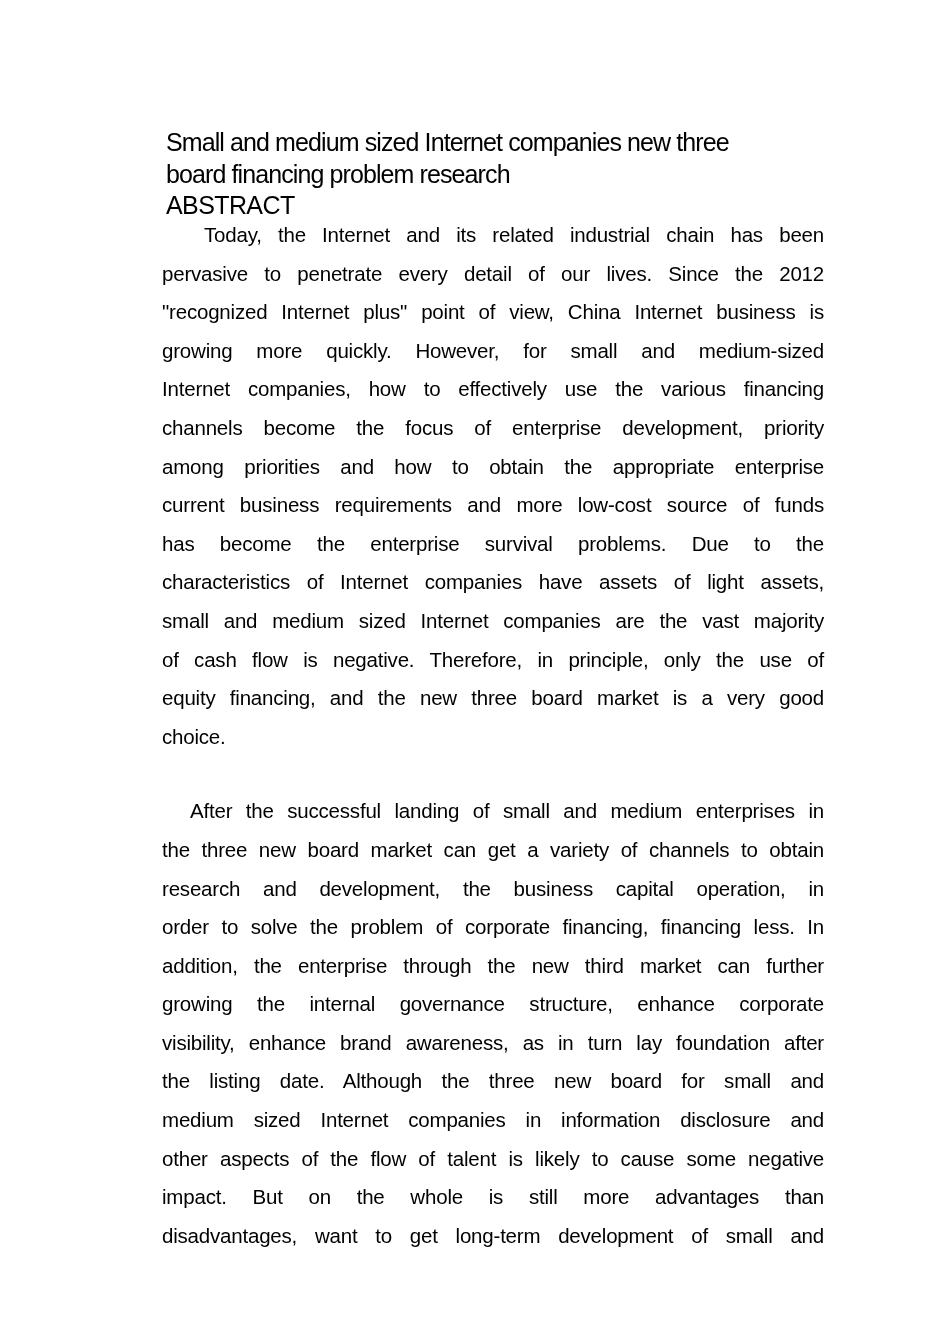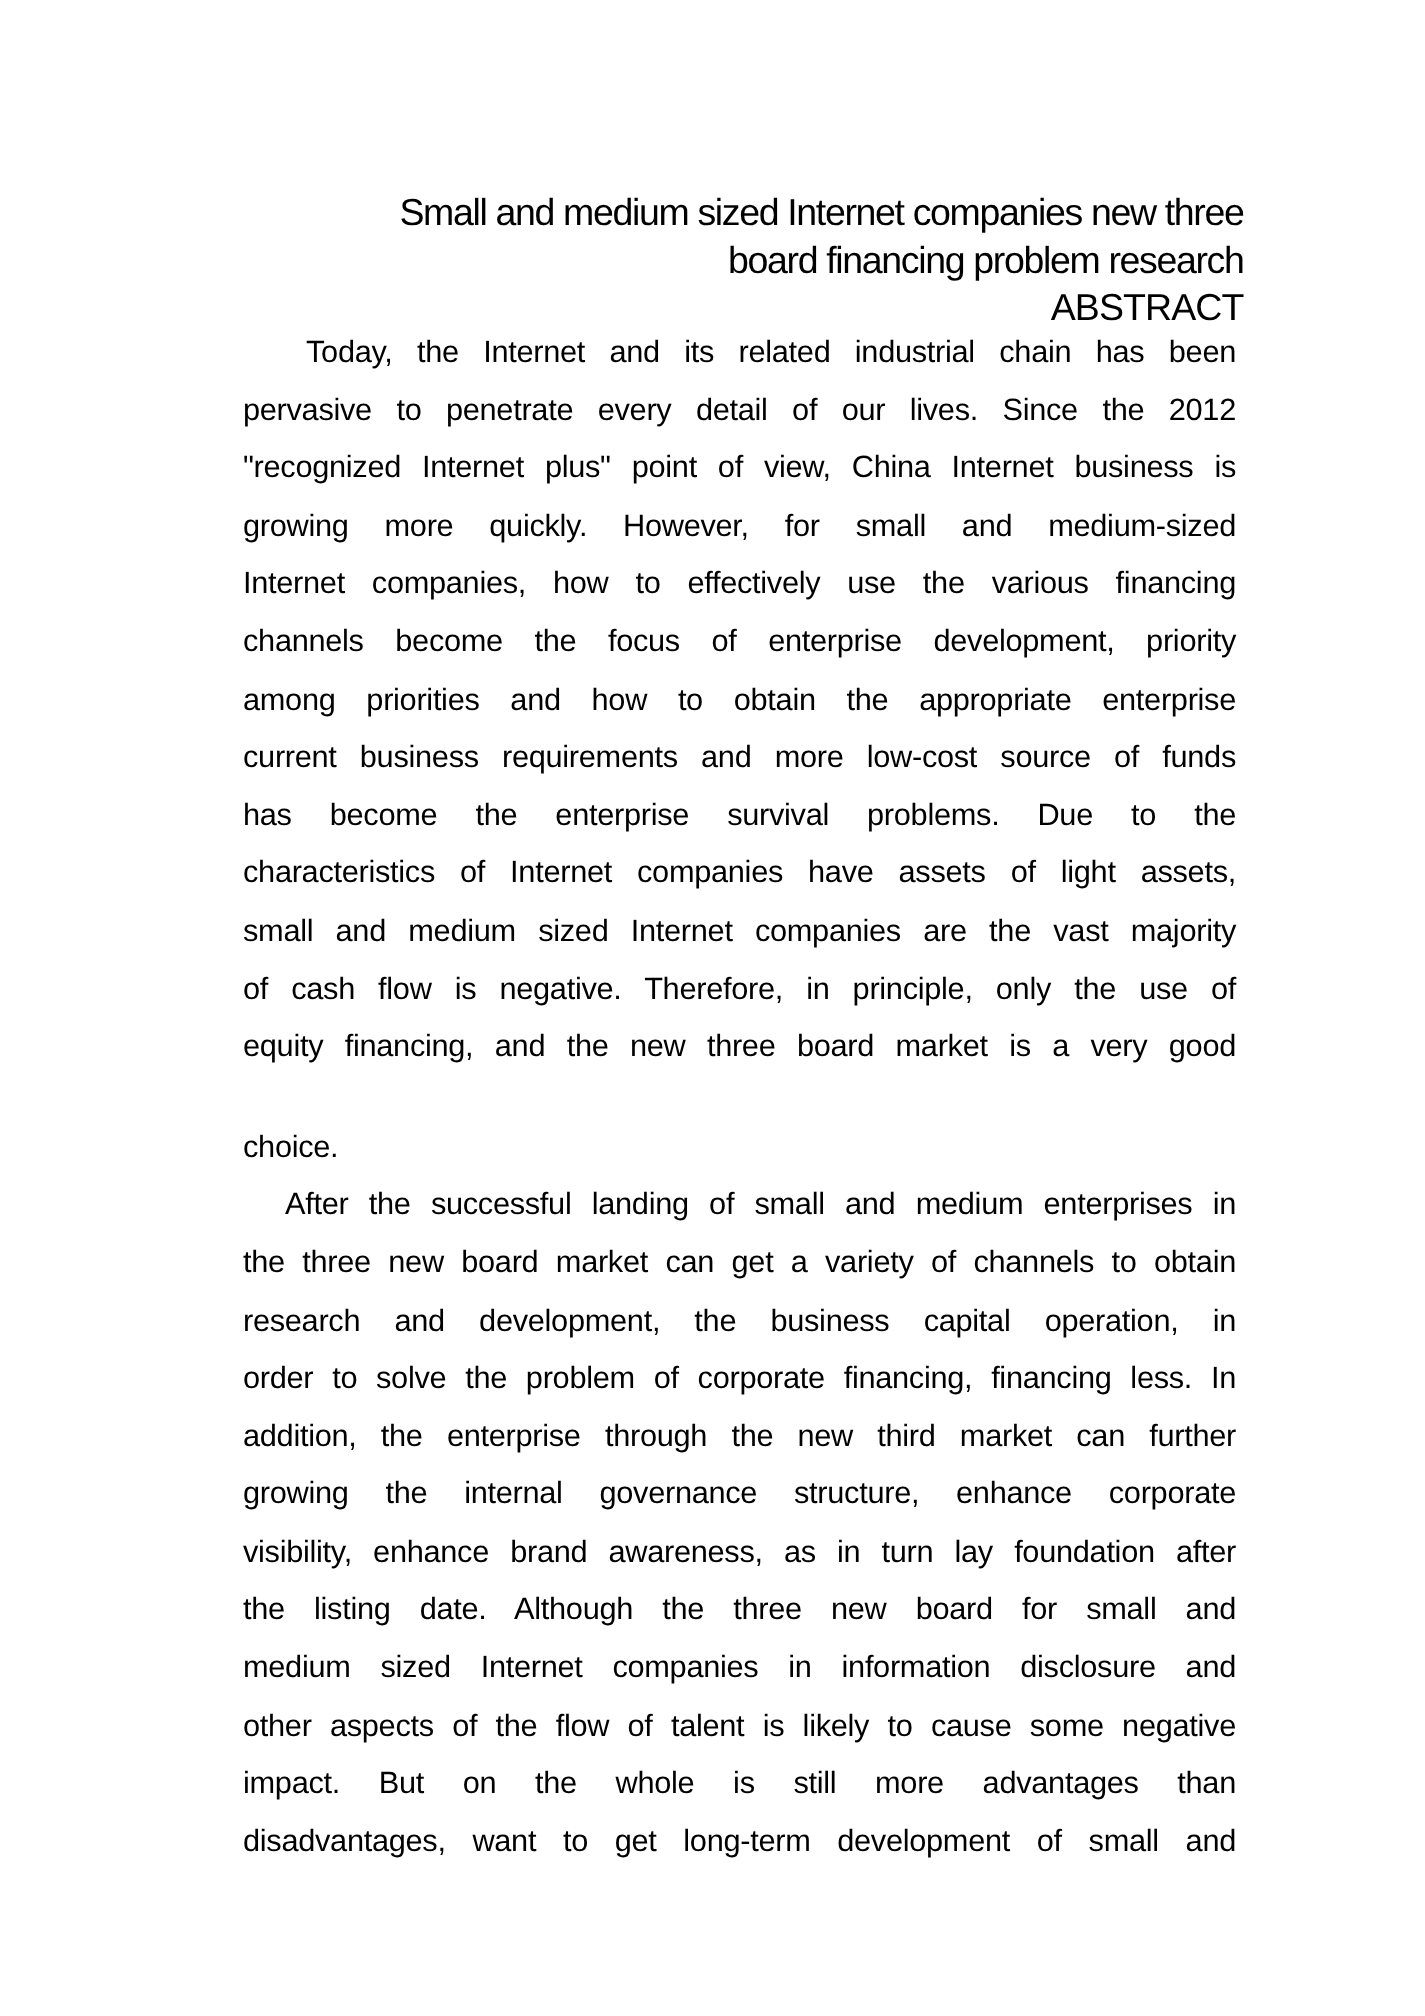--- a/index.html
+++ b/index.html
@@ -17,24 +17,24 @@
     }
     .page {
       position: absolute;
       left: 0;
       top: 0;
       width: 950px;
       height: 1344px;
     }
     .title-block {
       position: absolute;
-      left: 144px;
+      left: 166px;
       width: 685px;
       top: 127px;
-      text-align: right;
+      text-align: left;
     }
     .title-line {
       font-size: 25px;
       line-height: 31.5px;
       letter-spacing: -0.9px;
       white-space: nowrap;
     }
     .abstract-heading {
       font-size: 25px;
       line-height: 31px;
@@ -50,27 +50,27 @@
       font-size: 20.5px;
       height: 38.6px;
       line-height: 38.6px;
       white-space: nowrap;
       text-align: justify;
       text-align-last: justify;
       letter-spacing: -0.2px;
     }
     .line.last {
       text-align-last: left;
-      margin-top: 28px;
     }
     .line.indent1 {
       padding-left: 42px;
     }
     .line.indent2 {
       padding-left: 28px;
+      margin-top: 36px;
     }
   </style>
 </head>
 <body>
 
 <div class="page">
   <div class="title-block">
     <div class="title-line">Small and medium sized Internet companies new three</div>
     <div class="title-line">board financing problem research</div>
     <div class="abstract-heading">ABSTRACT</div>

